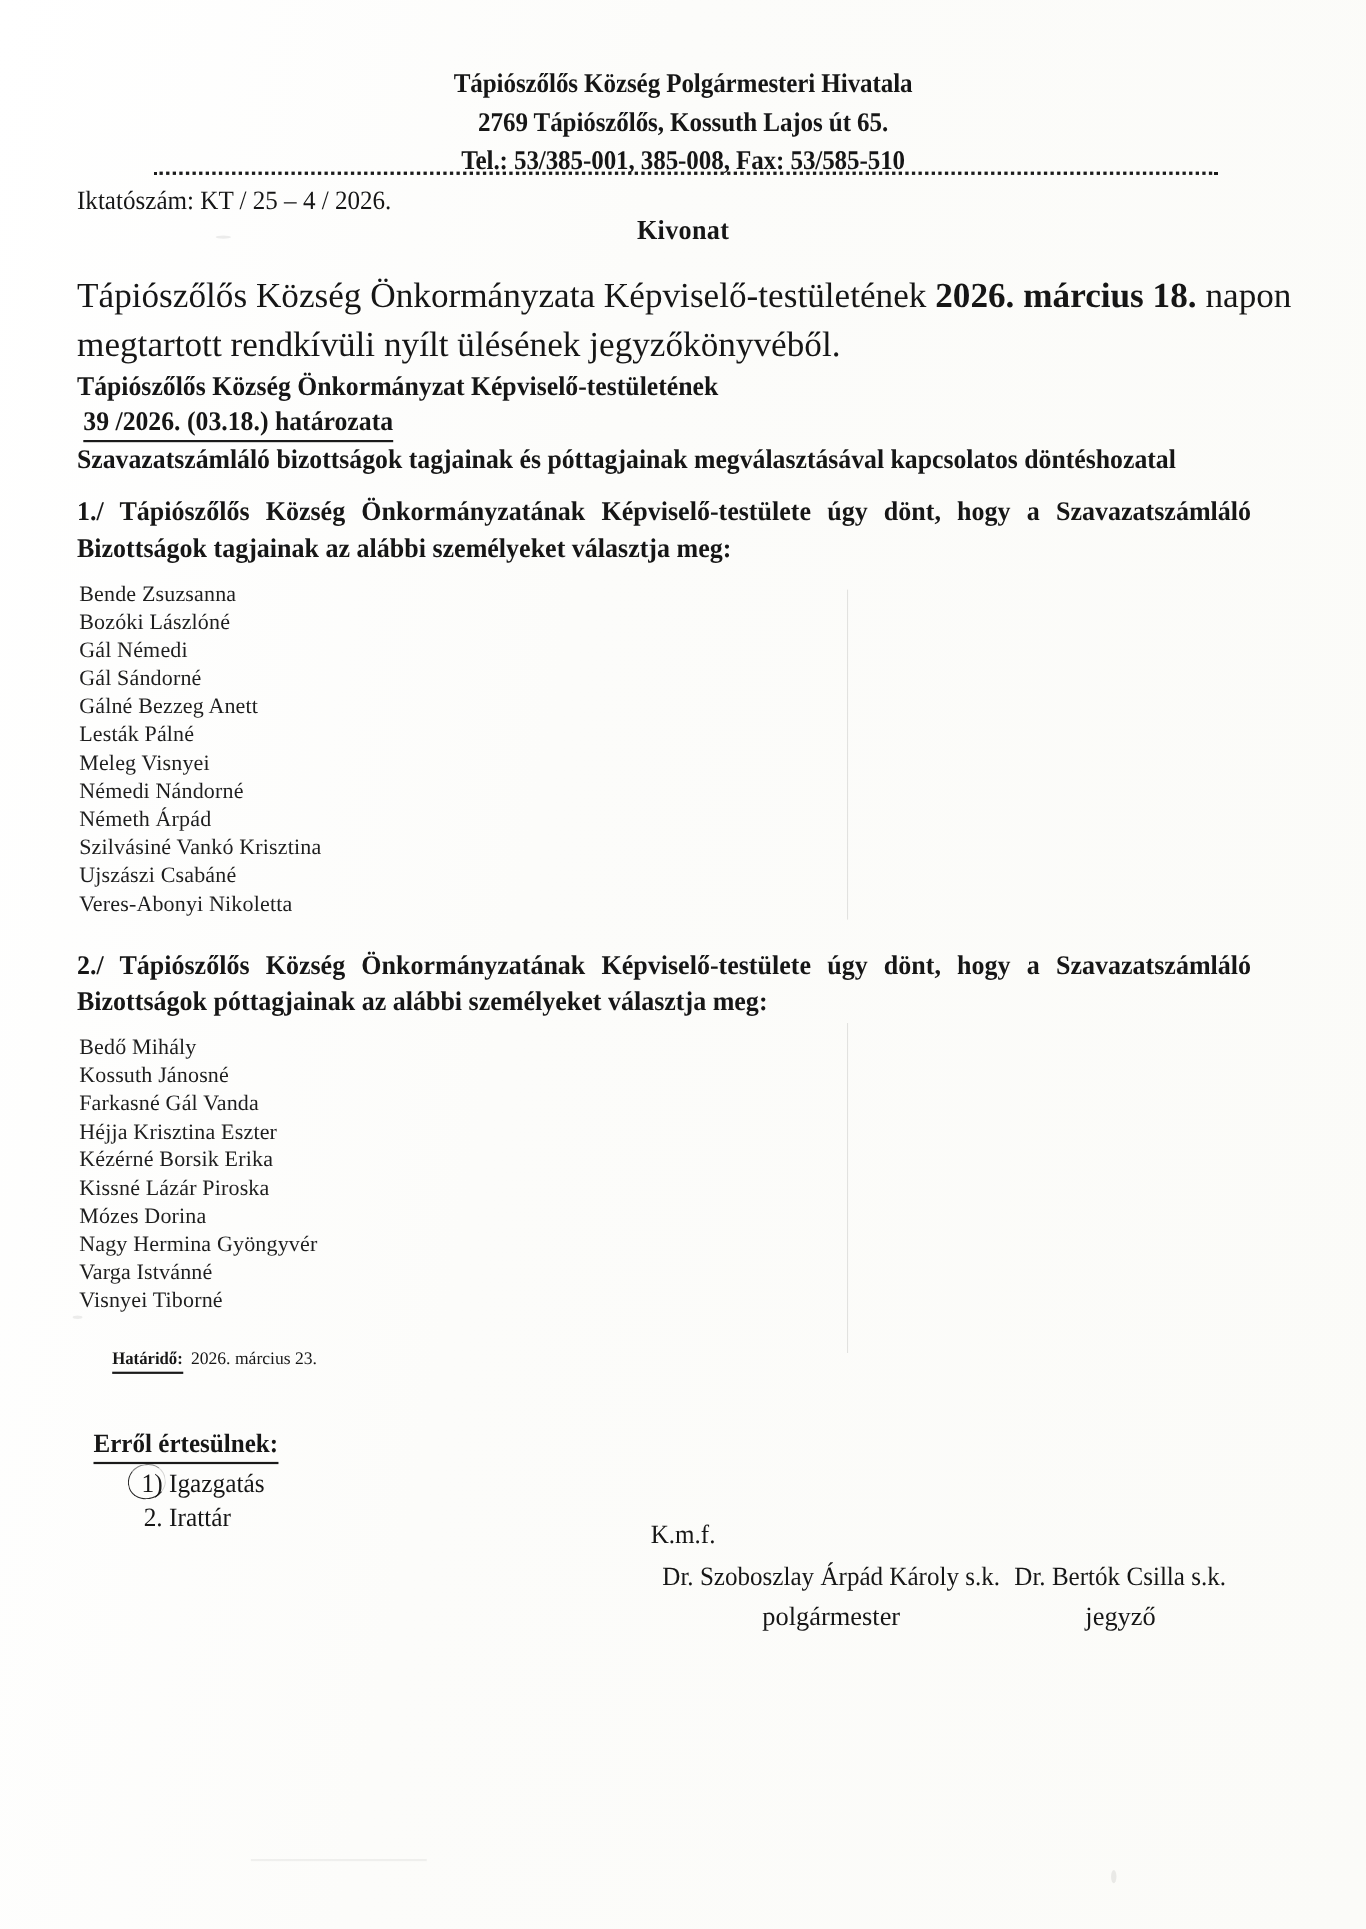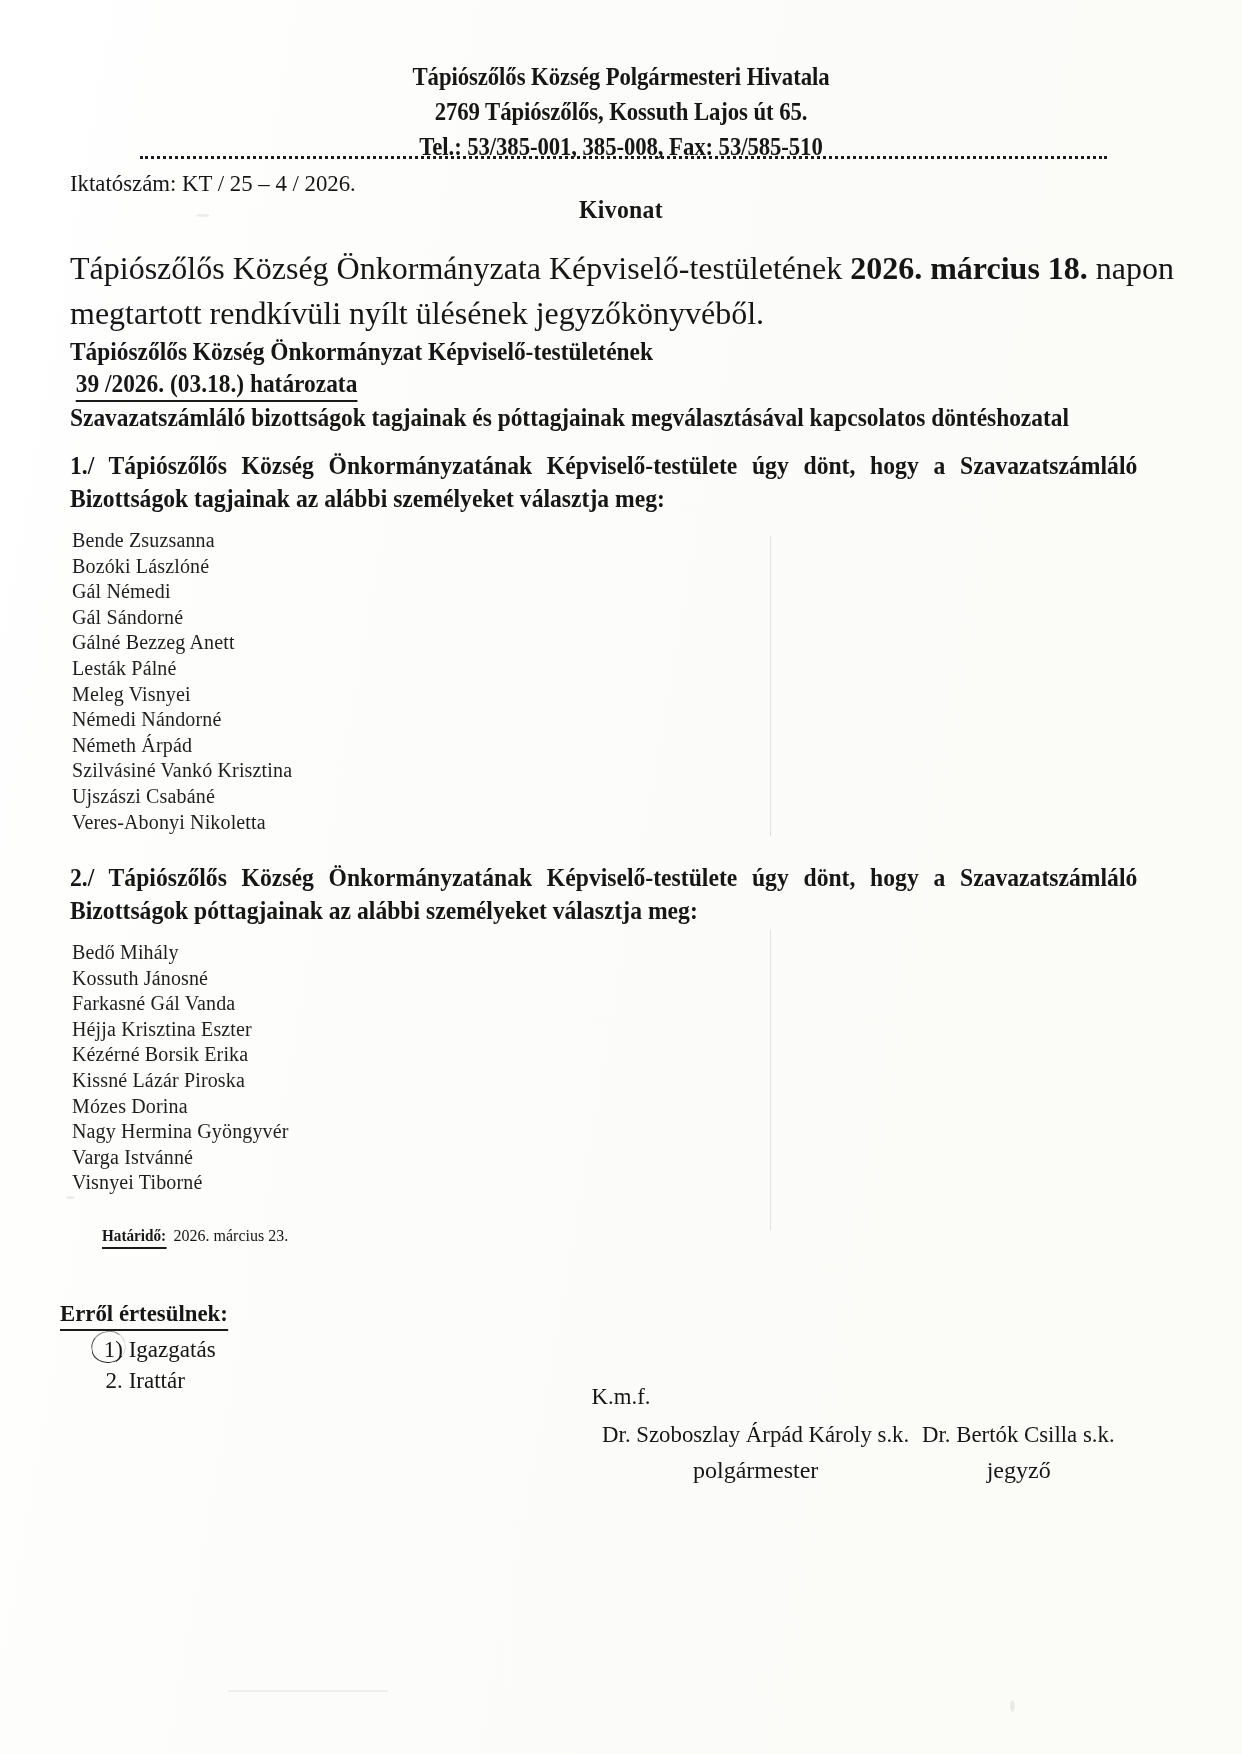--- a/index.html
+++ b/index.html
@@ -141,21 +141,21 @@
   .meta .k {
     font-weight: bold;
     border-bottom: 2.2px solid #1a1a1a;
     display: inline-block;
     transform: scaleX(0.95);
     transform-origin: left bottom;
   }
 
   .notify {
     position: absolute;
-    left: 60px;
+    left: 85px;
     top: 1297px;
     font-size: 24px;
     line-height: 1.35;
   }
   .notify-head {
     font-weight: bold;
     border-bottom: 2.4px solid #1a1a1a;
     display: inline-block;
     transform: scaleX(0.95);
     transform-origin: left bottom;

